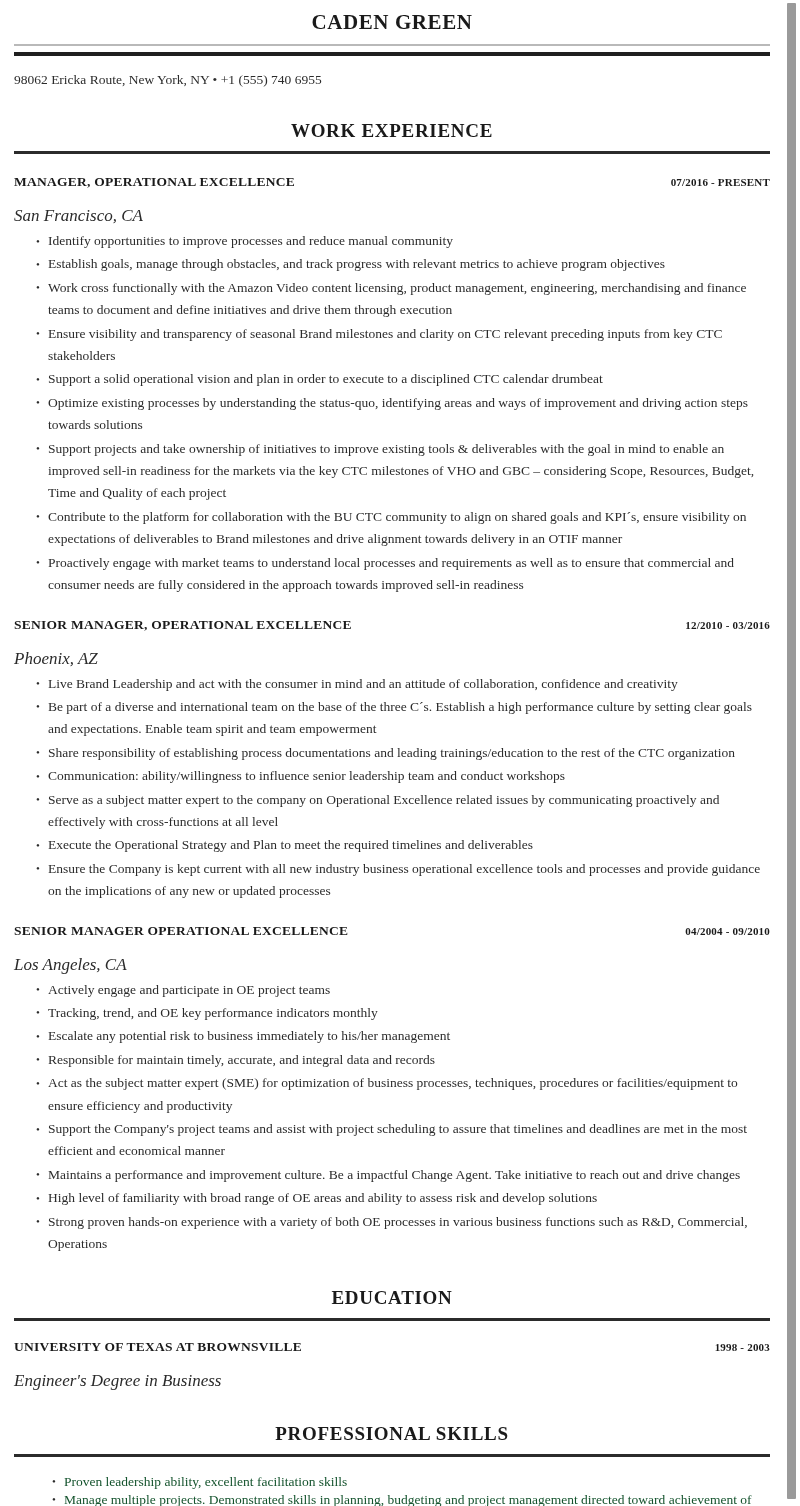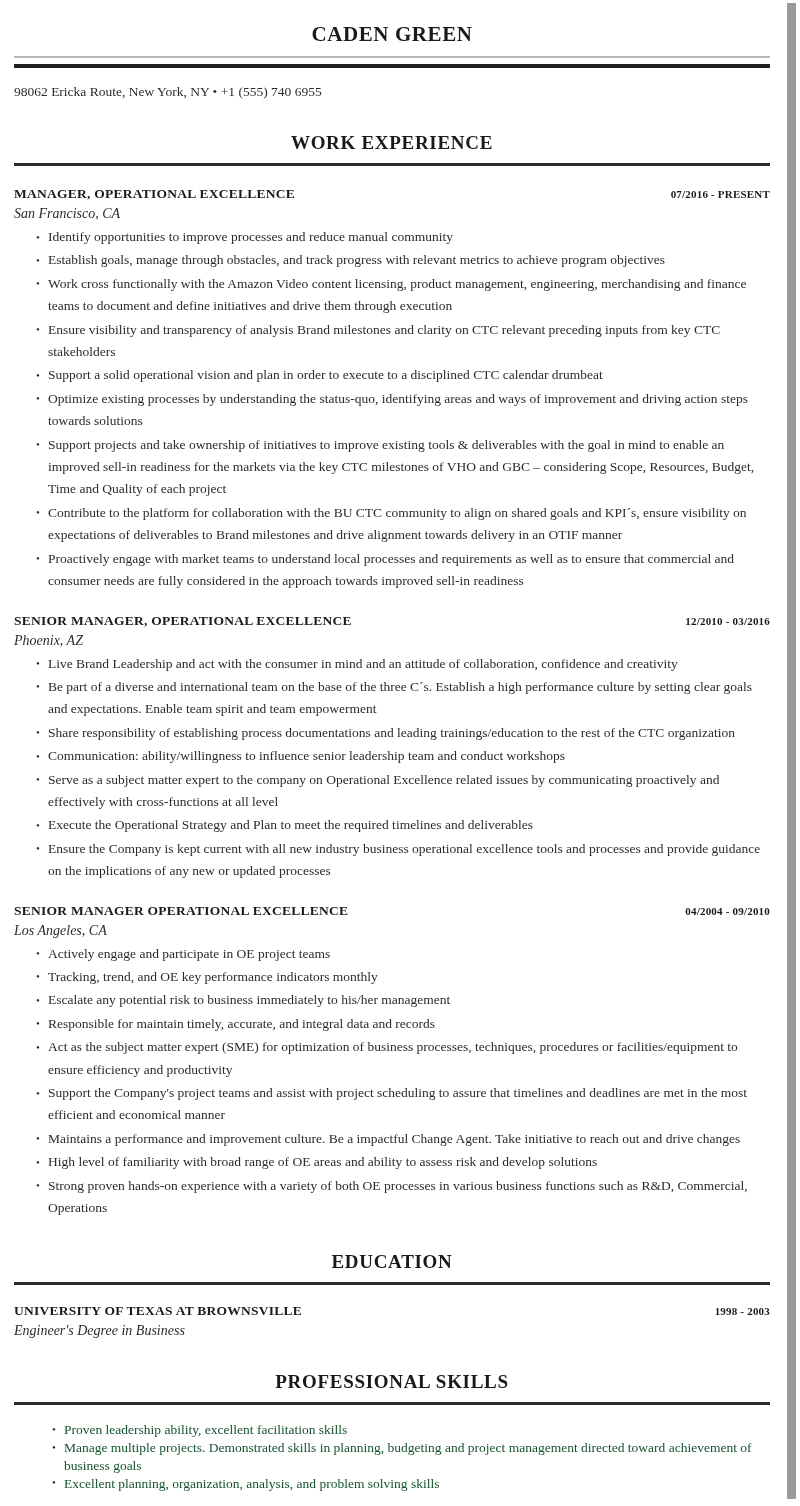--- a/index.html
+++ b/index.html
@@ -12,21 +12,21 @@
     height: 1506px;
     font-family: "Liberation Serif", "DejaVu Serif", serif;
     color: #2b2b2b;
     overflow: hidden;
     position: relative;
   }
   .page {
     width: 784px;
     height: 1185px;
     box-sizing: border-box;
-    padding: 12px 14px 0 14px;
+    padding: 0 14px 0 14px;
     position: relative;
     background: #fff;
   }
 
   
   .scrollbar-track {
     position: absolute;
     top: 0; right: 0;
     width: 16px; height: 1506px;
     background: #ffffff;
@@ -91,23 +91,23 @@
   }
   .entry-dates {
     font-weight: bold;
     font-size: 11px;
     letter-spacing: 0.2px;
     color: #1a1a1a;
     white-space: nowrap;
   }
   .entry-location {
     font-style: italic;
-    font-size: 14px;
-    color: #2b2b2b;
-    margin-top: 4px;
+    font-size: 17px;
+    color: #2b2b2b;
+    margin-top: 16px;
   }
 
   ul.bullets {
     list-style: none;
     margin: 4px 0 0 0;
     padding: 0;
   }
   ul.bullets > li {
     position: relative;
     padding-left: 34px;
@@ -165,21 +165,21 @@
       <div class="entry">
         <div class="entry-head">
           <div class="entry-title">MANAGER, OPERATIONAL EXCELLENCE</div>
           <div class="entry-dates">07/2016 - PRESENT</div>
         </div>
         <div class="entry-location">San Francisco, CA</div>
         <ul class="bullets">
           <li>Identify opportunities to improve processes and reduce manual community</li>
           <li>Establish goals, manage through obstacles, and track progress with relevant metrics to achieve program objectives</li>
           <li>Work cross functionally with the Amazon Video content licensing, product management, engineering, merchandising and finance teams to document and define initiatives and drive them through execution</li>
-          <li>Ensure visibility and transparency of analysis Brand milestones and clarity on CTC relevant preceding inputs from key CTC stakeholders</li>
+          <li>Ensure visibility and transparency of seasonal Brand milestones and clarity on CTC relevant preceding inputs from key CTC stakeholders</li>
           <li>Support a solid operational vision and plan in order to execute to a disciplined CTC calendar drumbeat</li>
           <li>Optimize existing processes by understanding the status-quo, identifying areas and ways of improvement and driving action steps towards solutions</li>
           <li>Support projects and take ownership of initiatives to improve existing tools &amp; deliverables with the goal in mind to enable an improved sell-in readiness for the markets via the key CTC milestones of VHO and GBC – considering Scope, Resources, Budget, Time and Quality of each project</li>
           <li>Contribute to the platform for collaboration with the BU CTC community to align on shared goals and KPI´s, ensure visibility on expectations of deliverables to Brand milestones and drive alignment towards delivery in an OTIF manner</li>
           <li>Proactively engage with market teams to understand local processes and requirements as well as to ensure that commercial and consumer needs are fully considered in the approach towards improved sell-in readiness</li>
         </ul>
       </div>
       <div class="entry">
         <div class="entry-head">
           <div class="entry-title">SENIOR MANAGER, OPERATIONAL EXCELLENCE</div>

